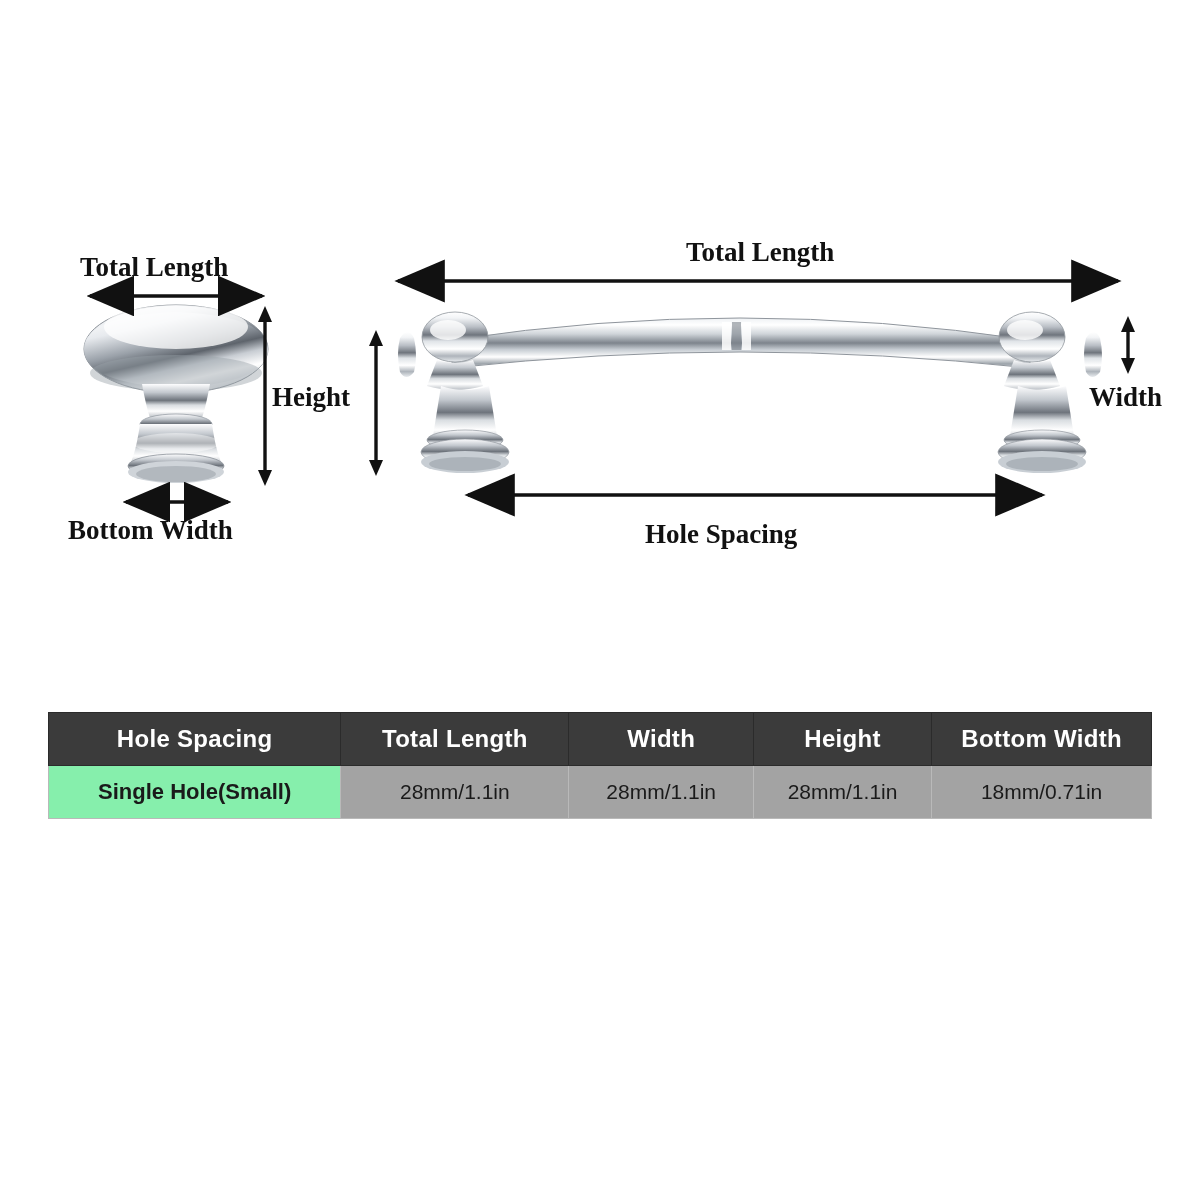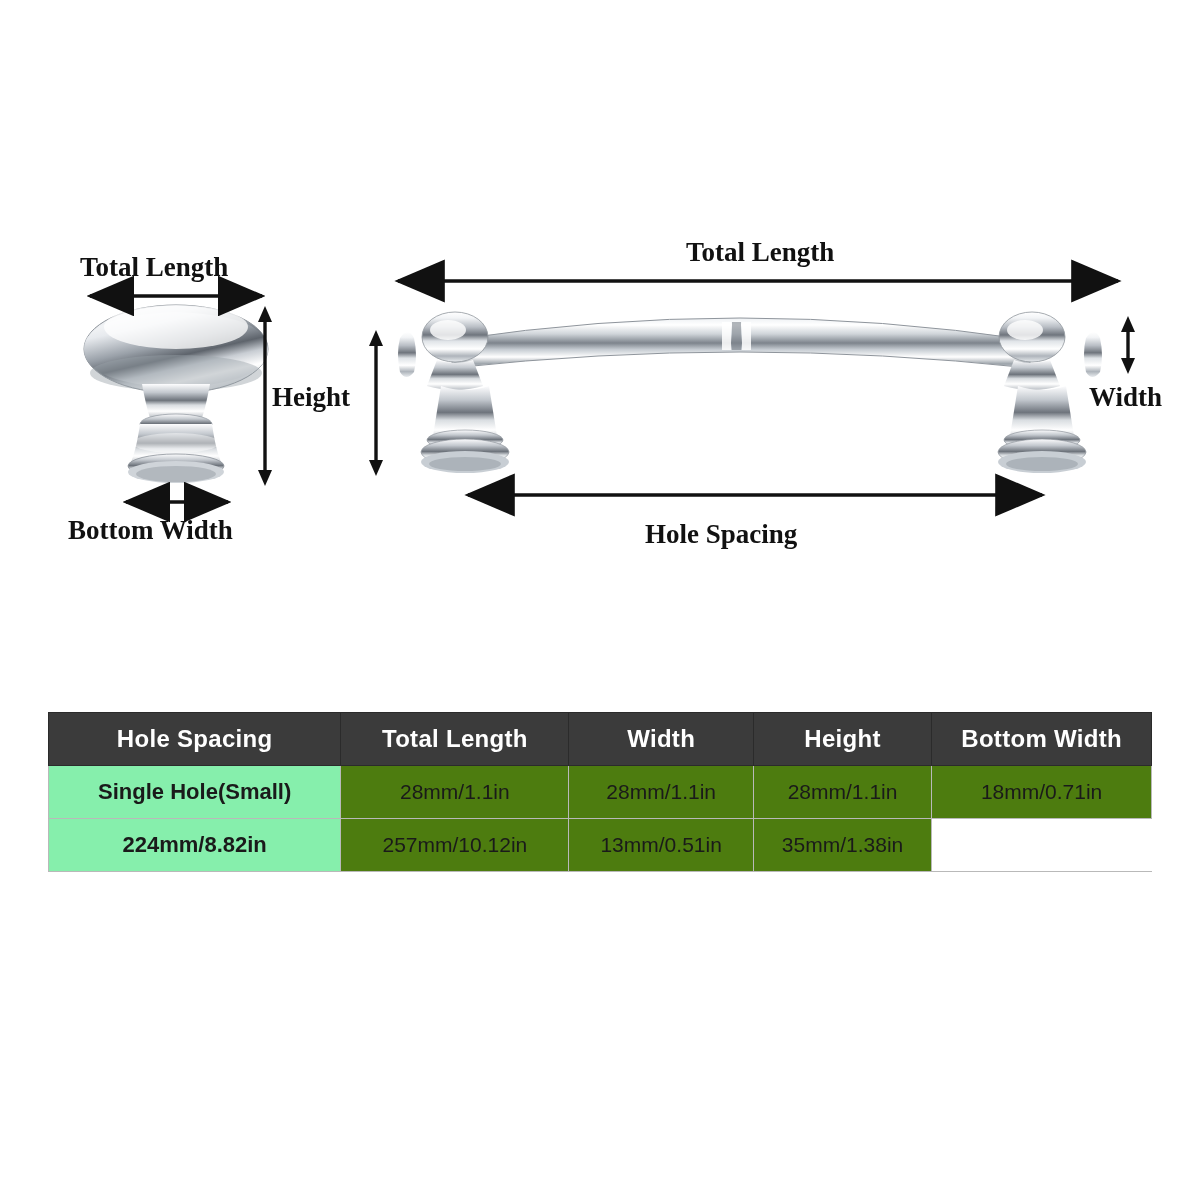--- a/index.html
+++ b/index.html
@@ -57,21 +57,21 @@
     border: 1px solid #2b2b2b;
     text-align: center;
     letter-spacing: 0.3px;
   }
   #spec-table td {
     font-size: 21px;
     padding: 9px 6px;
     border: 1px solid #b9b9b9;
     text-align: center;
     color: #1a1a1a;
-    background: #4d7c0f;
+    background: #a3a3a3;
     height: 34px;
   }
   #spec-table td.rowhead {
     font-weight: 700;
     background: #86efac;
     font-size: 22px;
   }
   #spec-table td.empty { background: #ffffff; border-right: none; }
   #spec-table tr td:last-child.empty { border-left: 1px solid #b9b9b9; }
 
@@ -244,21 +244,14 @@
     </tr>
   </thead>
   <tbody>
     <tr>
       <td class="rowhead">Single Hole(Small)</td>
       <td>28mm/1.1in</td>
       <td>28mm/1.1in</td>
       <td>28mm/1.1in</td>
       <td>18mm/0.71in</td>
     </tr>
-    <tr>
-      <td class="rowhead">224mm/8.82in</td>
-      <td>257mm/10.12in</td>
-      <td>13mm/0.51in</td>
-      <td>35mm/1.38in</td>
-      <td class="empty"></td>
-    </tr>
   </tbody>
 </table>
 
 </body></html>

